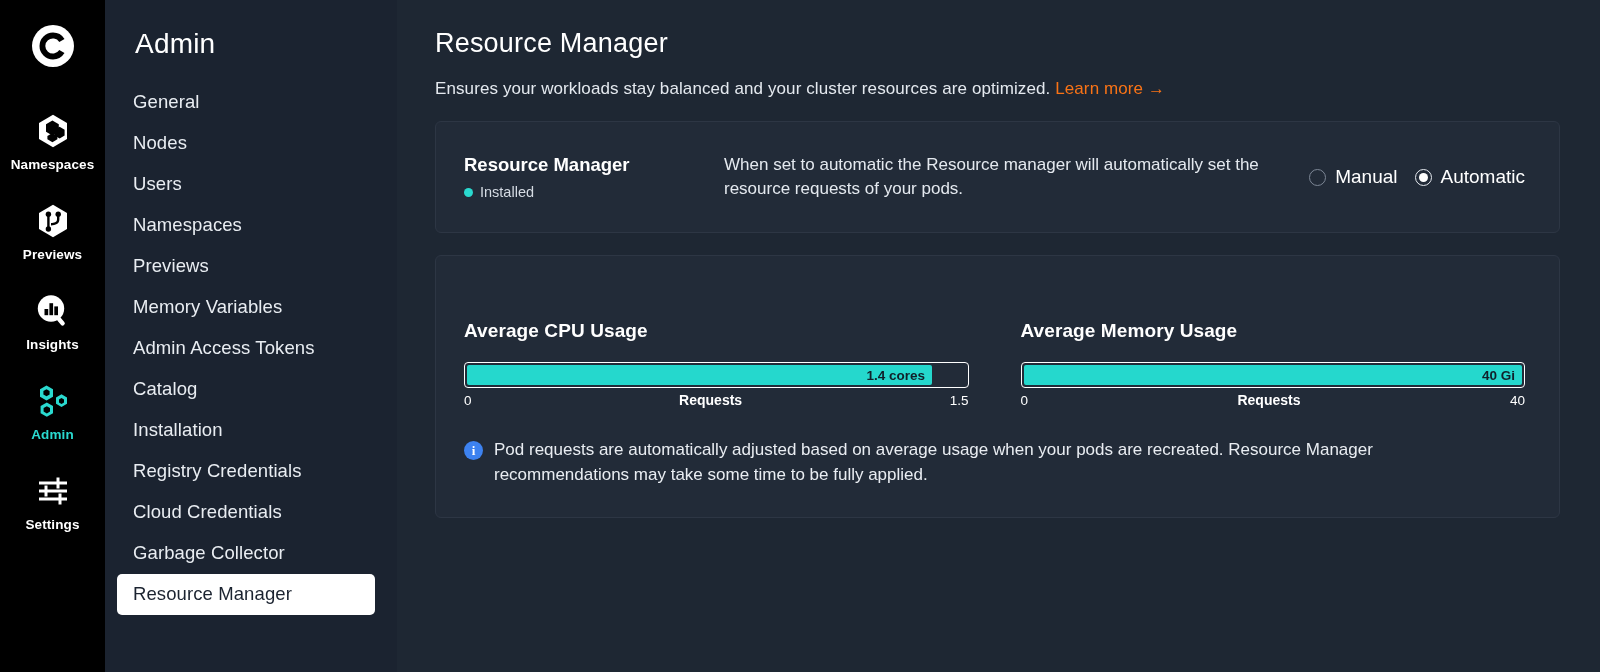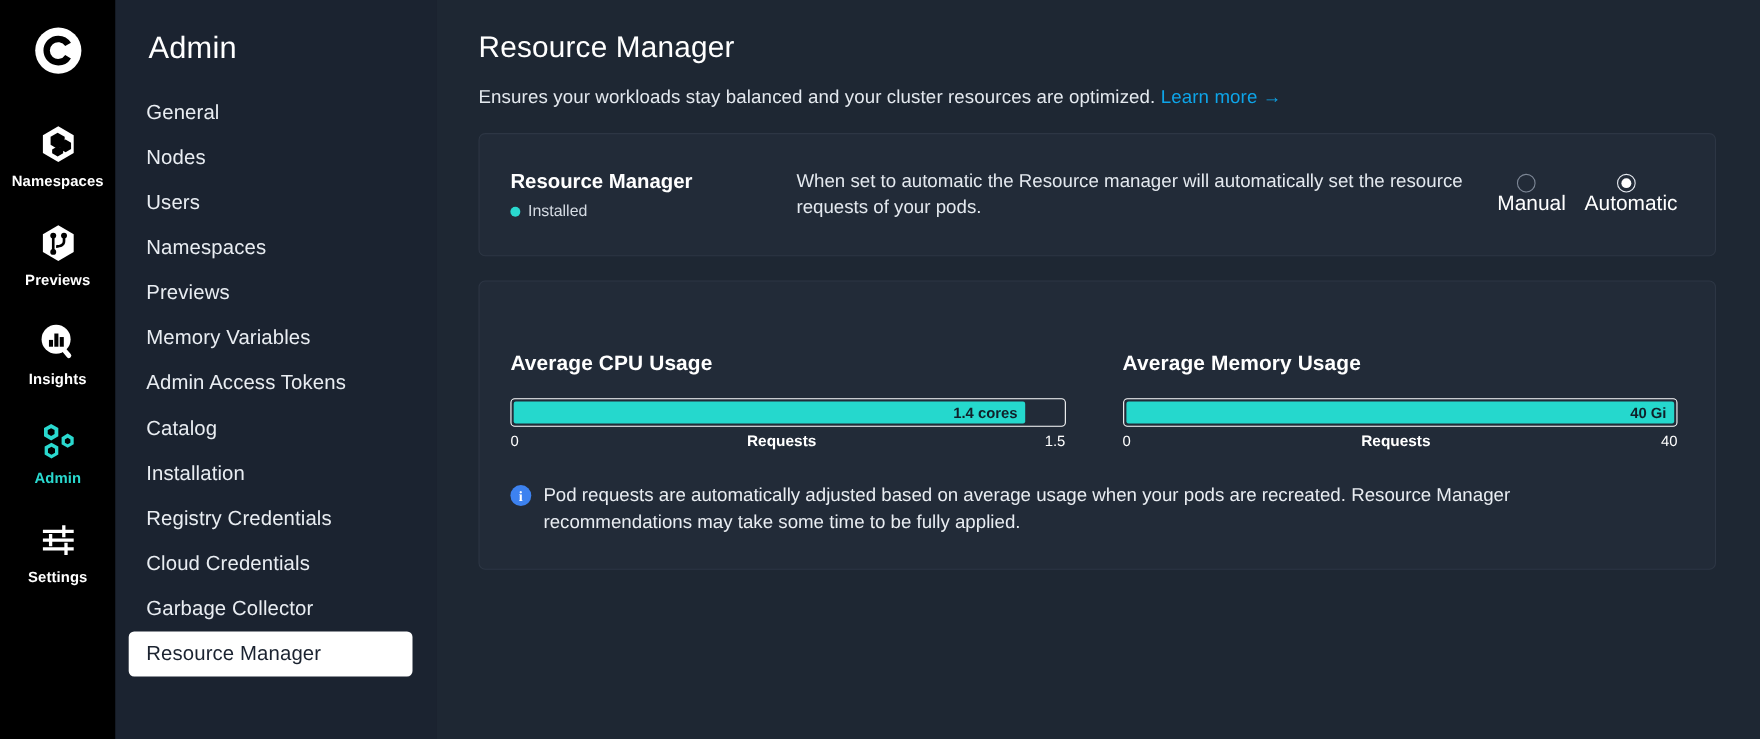--- a/index.html
+++ b/index.html
@@ -45,37 +45,37 @@
     letter-spacing: .1px; line-height: 1.35;
   }
   .side-item.active { background: #ffffff; color: #1b2330; }
 
   
   .main { flex: 1; height: 672px; background: #1e2733; padding: 28px 40px 0 38px; }
   .page-title { font-size: 27px; color: #ffffff; font-weight: normal; letter-spacing: .2px; }
   .page-sub {
     font-size: 17px; color: #e4e9ef; margin-top: 20px; letter-spacing: .1px;
   }
-  .link { color: #0ea5e9; cursor: pointer; }
+  .link { color: #f97316; cursor: pointer; }
 
   .card {
     background: #222b38; border: 1px solid #2d3644; border-radius: 6px;
     margin-top: 22px;
   }
 
   
   .card-mode { display: flex; align-items: center; padding: 26px 34px 26px 28px; min-height: 112px;}
   .mode-left { width: 260px; flex: 0 0 260px; }
   .mode-name { font-size: 18.5px; font-weight: bold; color: #ffffff; }
   .mode-status { display: flex; align-items: center; margin-top: 8px; }
   .dot { width: 9px; height: 9px; border-radius: 50%; background: #2ad9cf; margin-right: 7px; }
   .mode-status-txt { font-size: 14.5px; color: #d5dbe3; }
   .mode-desc { flex: 1; font-size: 17px; line-height: 1.42; color: #e4e9ef; padding-right: 20px; }
   .radios { display: flex; align-items: center; gap: 17px; }
-  .radio { display: flex; align-items: center; cursor: pointer; flex-direction: column; }
+  .radio { display: flex; align-items: center; cursor: pointer; }
   .radio-mark {
     width: 17px; height: 17px; border-radius: 50%;
     border: 1.6px solid #7d8796; margin-right: 9px;
     display: flex; align-items: center; justify-content: center;
   }
   .radio.on .radio-mark { border-color: #e6eaf0; }
   .radio.on .radio-mark::after {
     content: ''; width: 9px; height: 9px; border-radius: 50%; background: #ffffff;
   }
   .radio-lbl { font-size: 19px; color: #ffffff; }

